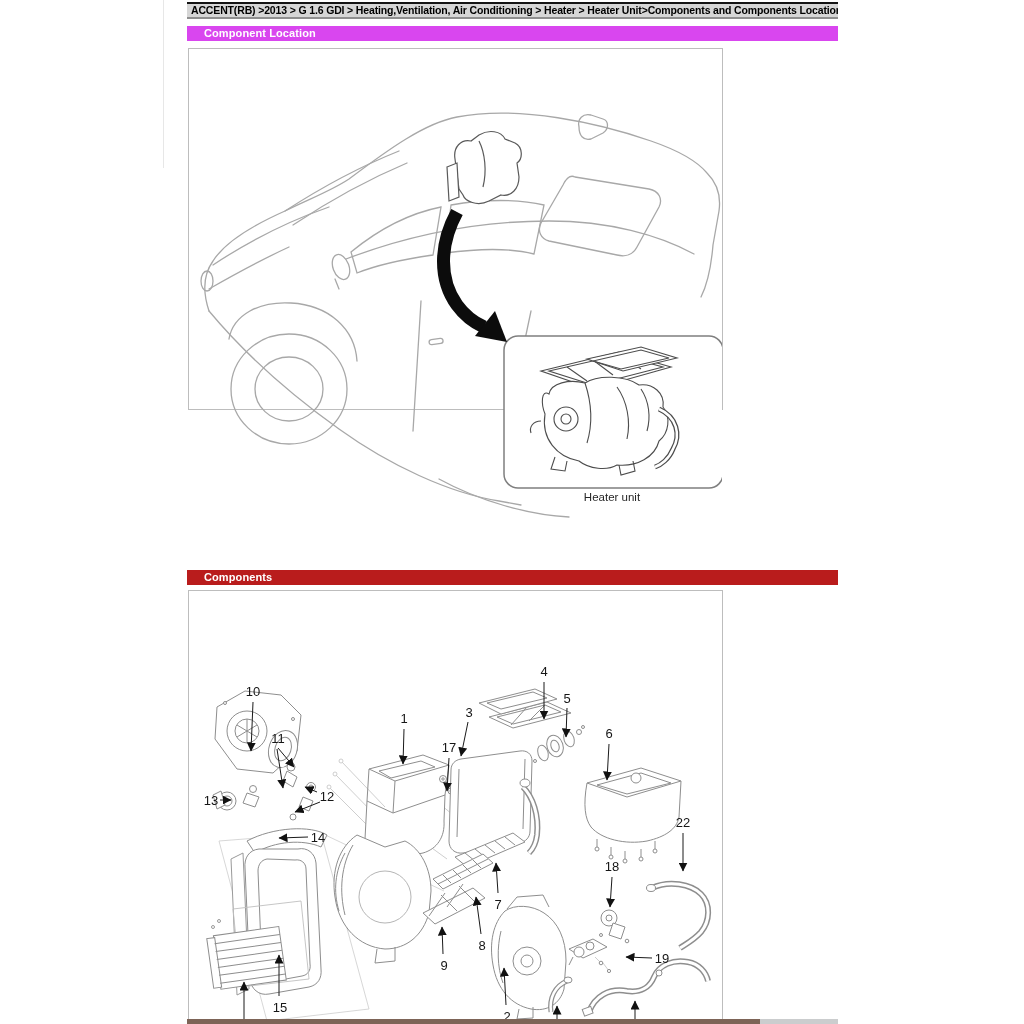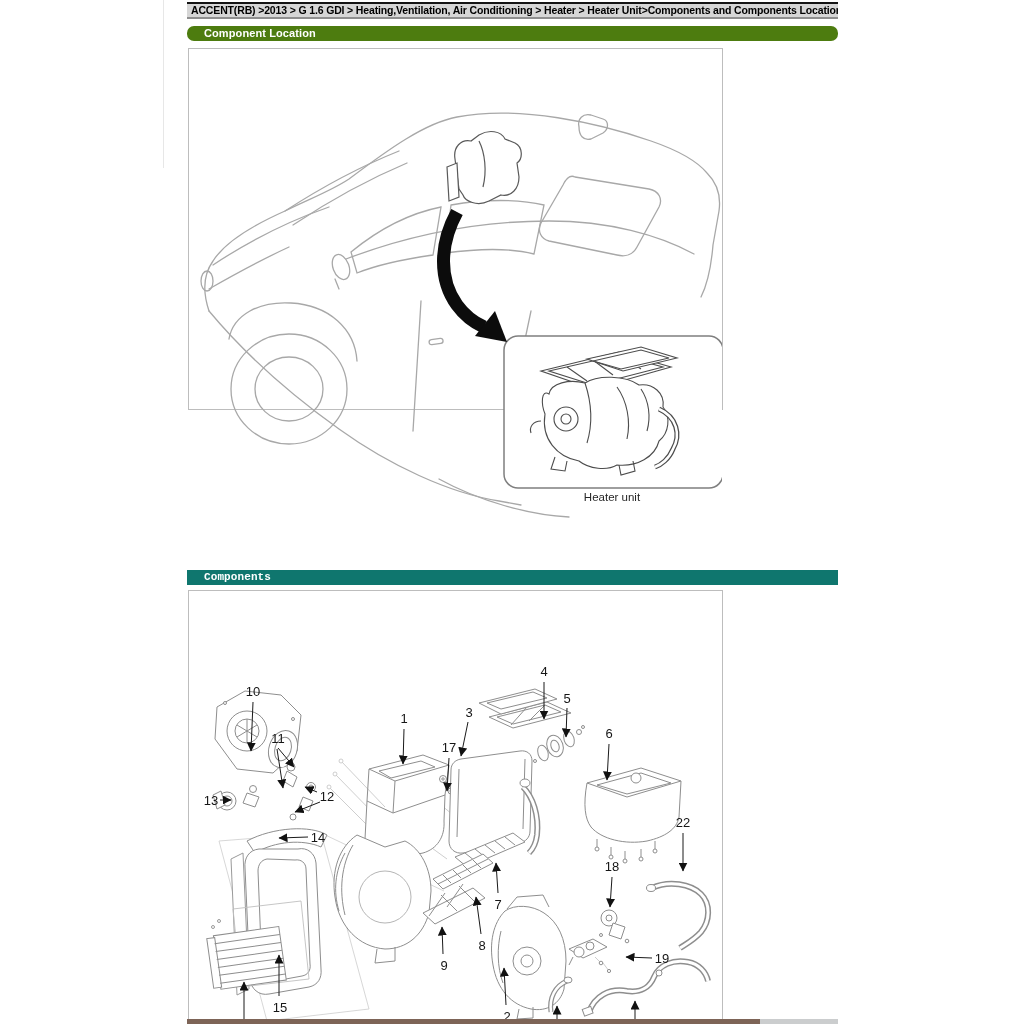--- a/index.html
+++ b/index.html
@@ -35,21 +35,21 @@
   .scroll-thumb{position:absolute;left:187px;top:1019px;width:573px;height:5px;background:#7d6457;z-index:5}
   .scroll-track{position:absolute;left:760px;top:1019px;width:78px;height:5px;background:#cbcdce;z-index:5}
 </style>
 </head>
 <body>
 
 <div class="edge-line"></div>
 
 <div class="breadcrumb" style="background-color: rgb(214, 214, 214);">ACCENT(RB) &gt;2013 &gt; G 1.6 GDI &gt; Heating,Ventilation, Air Conditioning &gt; Heater &gt; Heater Unit&gt;Components and Components Location</div>
 
-<div class="section-bar" id="sec1" style="background-color: #4d7c0f; border-radius: 7px;">Component Location</div>
+<div class="section-bar" id="sec1" style="background-color: #d946ef;">Component Location</div>
 
 <div class="panel" id="panel1">
   <svg width="533" height="512" viewBox="0 0 533 512">
 
     <g stroke="#a8a8a8" stroke-width="1.3" fill="none" stroke-linecap="round">
       <path d="M 20 262 C 14 244 14 226 24 212 C 34 196 60 178 96 162 C 120 150 142 142 160 130 C 200 100 236 74 268 68 C 330 56 410 74 462 92 C 488 101 508 112 518 124 C 528 134 532 148 530 162 L 524 196 C 522 220 518 236 512 248"></path>
       <path d="M 20 262 C 40 286 80 330 150 380 C 200 416 260 444 310 452 L 332 456"></path>
       <path d="M 40 290 C 44 266 70 252 102 254 C 140 256 166 280 168 312"></path>
       <ellipse cx="100" cy="340" rx="58" ry="55"></ellipse>
       <ellipse cx="100" cy="340" rx="34" ry="32"></ellipse>
@@ -98,21 +98,21 @@
     </g>
 
     <g>
       <path d="M 268 163 C 250 196 250 231 268 256 C 276 267 286 274 295 278" stroke="#0c0c0c" stroke-width="13" fill="none"></path>
       <polygon points="318,293 286,287 306,262" fill="#0c0c0c"></polygon>
     </g>
   </svg>
   <div class="inset-caption">Heater unit</div>
 </div>
 
-<div class="section-bar" id="sec2" style="background-color: #0f766e; font-family: Liberation Mono, monospace;">Components</div>
+<div class="section-bar" id="sec2" style="background-color: #b91c1c;">Components</div>
 
 <div class="panel" id="panel2">
   <svg width="533" height="438" viewBox="0 0 533 438" id="diagram2">
     <defs>
       <marker id="ah" markerWidth="10" markerHeight="9" refX="8.5" refY="4.5" orient="auto" markerUnits="userSpaceOnUse">
         <path d="M0,0 L9,4.5 L0,9 Z" fill="#111"></path>
       </marker>
     </defs>
 
     <g stroke="#d2d2d2" stroke-width="0.9" fill="none">

